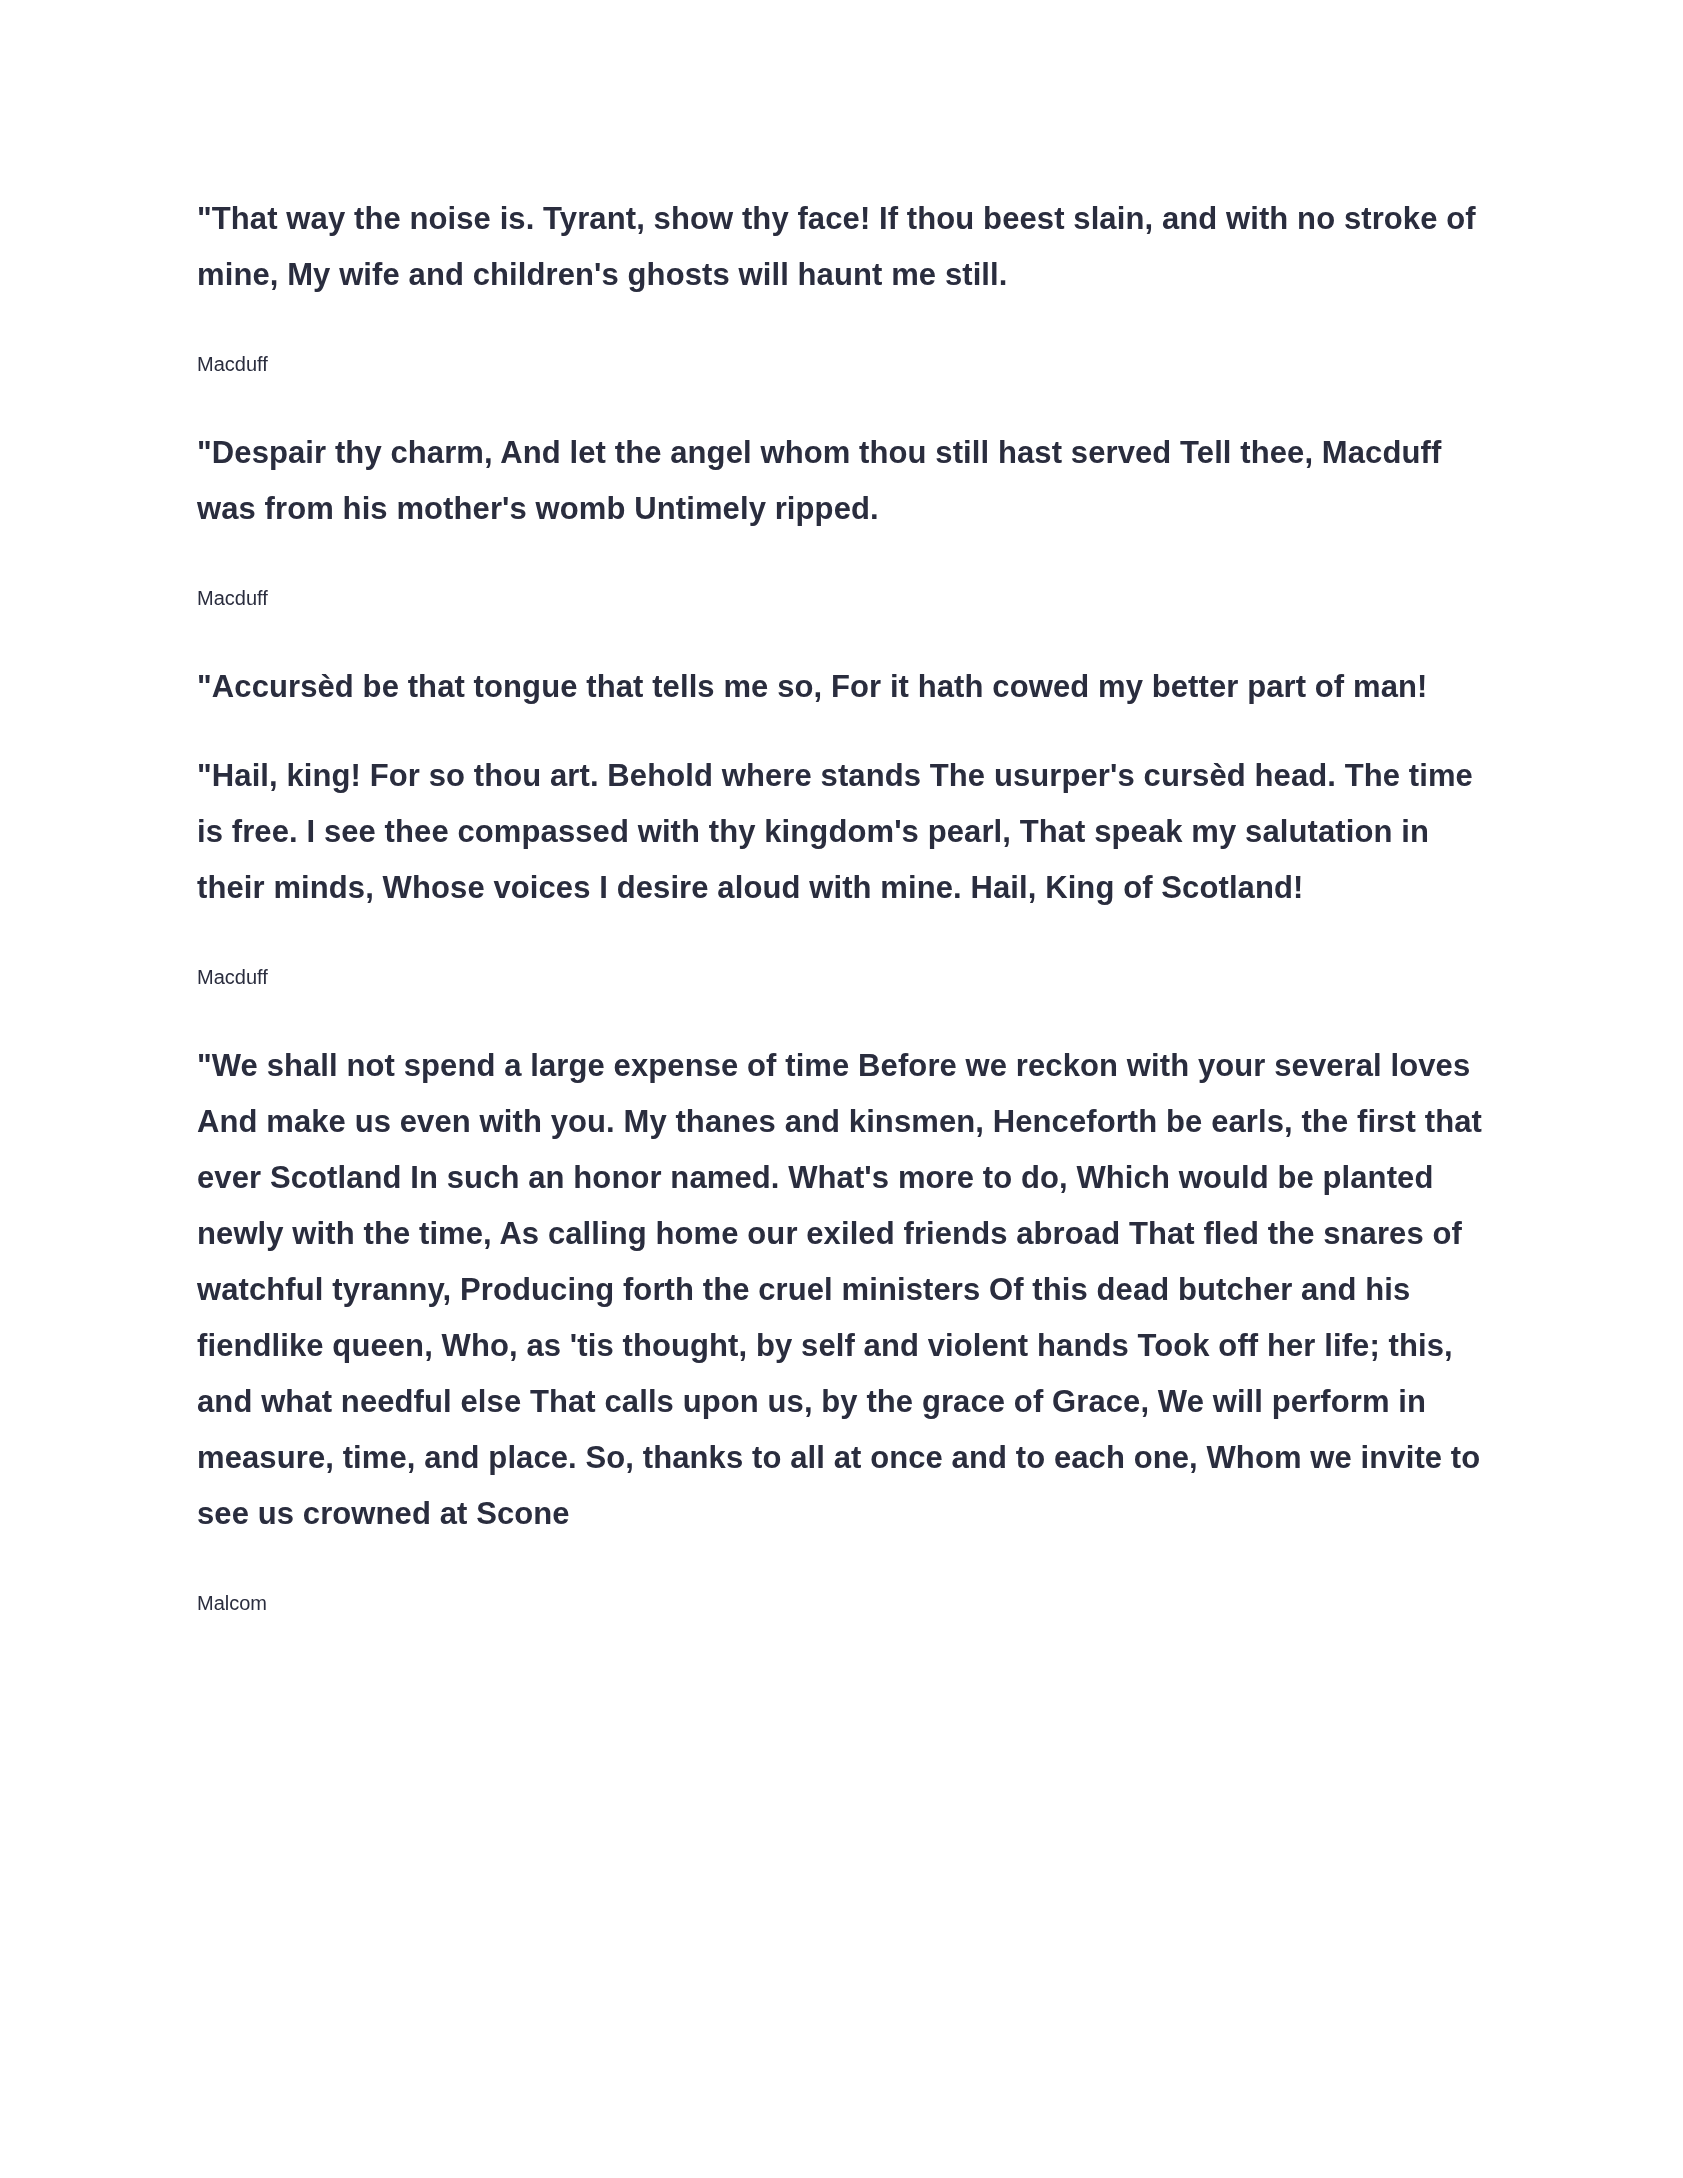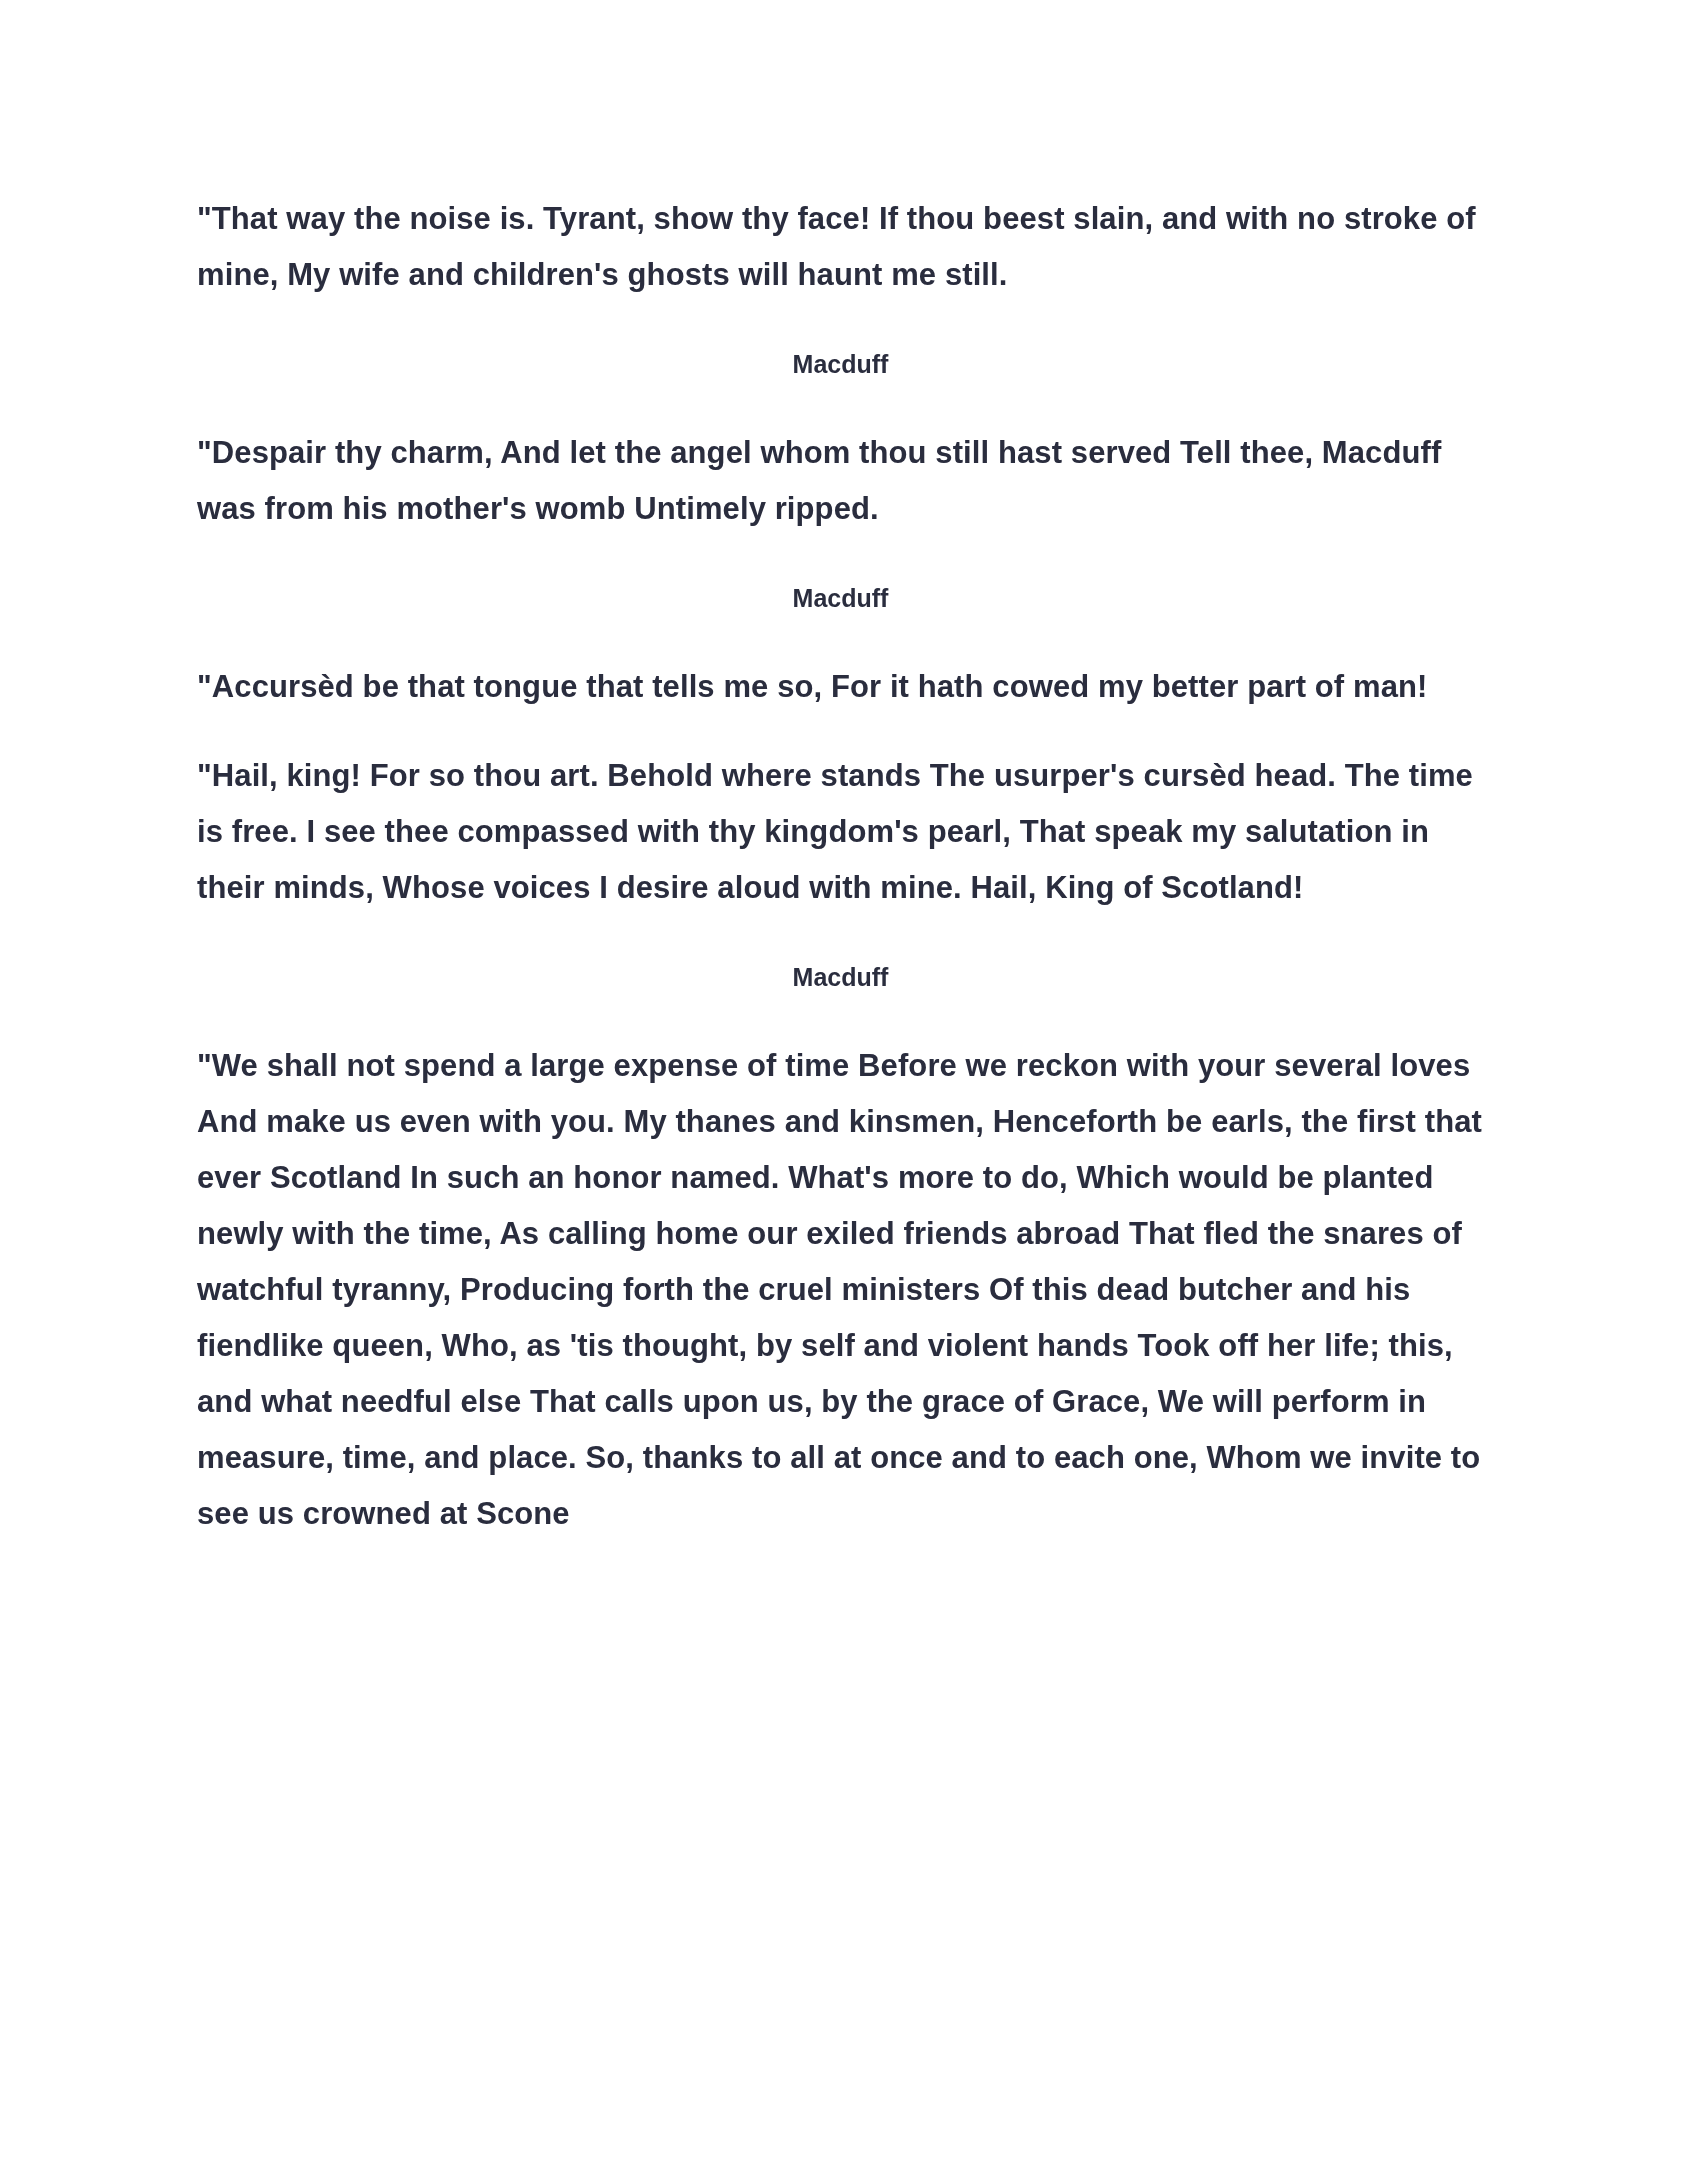--- a/index.html
+++ b/index.html
@@ -13,37 +13,37 @@
     font-family: "Liberation Sans", sans-serif;
   }
   .quote {
     font-weight: bold;
     font-size: 31px;
     line-height: 56px;
     margin: 0 0 33px 0;
     letter-spacing: 0.1px;
   }
   .speaker {
-    font-weight: bold;
-    font-size: 25px;
+    font-weight: normal;
+    font-size: 20px;
     line-height: 56px;
     margin: 0 0 33px 0;
-    text-align: center;
   }
 </style>
 </head>
 <body>
 
 <div class="page">
   <p class="quote">"That way the noise is. Tyrant, show thy face! If thou beest slain, and with no stroke of mine, My wife and children's ghosts will haunt me still.</p>
   <p class="speaker">Macduff</p>
 
   <p class="quote">"Despair thy charm, And let the angel whom thou still hast served Tell thee, Macduff was from his mother's womb Untimely ripped.</p>
   <p class="speaker">Macduff</p>
 
   <p class="quote">"Accursèd be that tongue that tells me so, For it hath cowed my better part of man!</p>
 
   <p class="quote">"Hail, king! For so thou art. Behold where stands The usurper's cursèd head. The time is free. I see thee compassed with thy kingdom's pearl, That speak my salutation in their minds, Whose voices I desire aloud with mine. Hail, King of Scotland!</p>
   <p class="speaker">Macduff</p>
 
   <p class="quote">"We shall not spend a large expense of time Before we reckon with your several loves And make us even with you. My thanes and kinsmen, Henceforth be earls, the first that ever Scotland In such an honor named. What's more to do, Which would be planted newly with the time, As calling home our exiled friends abroad That fled the snares of watchful tyranny, Producing forth the cruel ministers Of this dead butcher and his fiendlike queen, Who, as 'tis thought, by self and violent hands Took off her life; this, and what needful else That calls upon us, by the grace of Grace, We will perform in measure, time, and place. So, thanks to all at once and to each one, Whom we invite to see us crowned at Scone</p>
+  <p class="speaker">Malcom</p>
 </div>
 
 
 </body></html>

